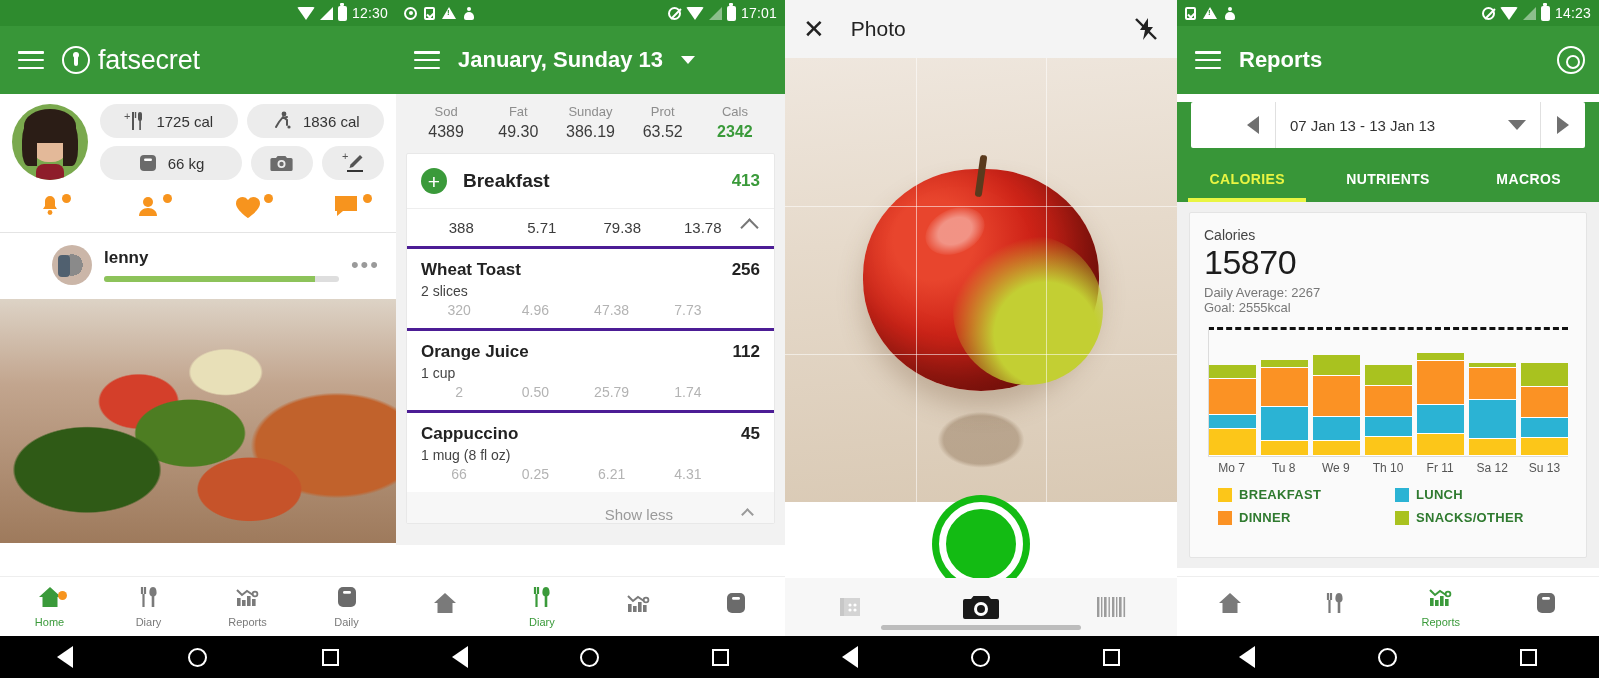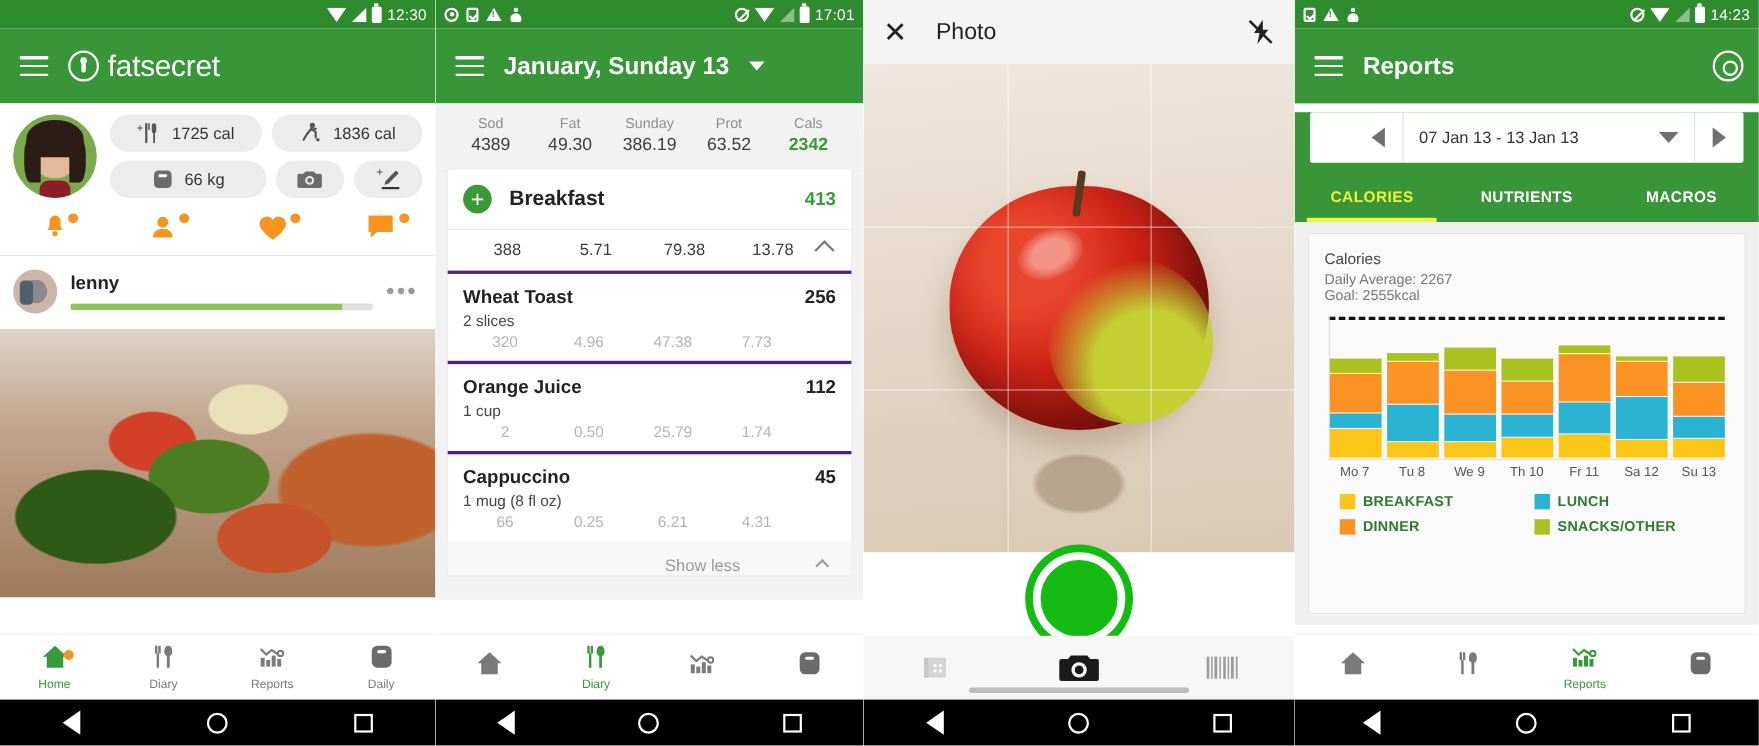--- a/index.html
+++ b/index.html
@@ -64,21 +64,21 @@
   .chips { flex:1; display:flex; flex-direction:column; gap:8px; }
   .chip-row { display:flex; gap:9px; }
   .chip { background:#ececec; border-radius:20px; height:34px; display:flex; align-items:center;
           justify-content:center; gap:10px; font-size:15px; color:#333; flex:1; cursor:pointer;}
   .chip.sm { flex:0 0 62px; }
   .chip svg { flex:0 0 auto; }
   .social { display:flex; padding:8px 0 12px 0; border-bottom:1px solid #e4e4e4; }
   .social-item { flex:1; display:flex; justify-content:center; position:relative; cursor:pointer;}
   .dot { position:absolute; width:9px;height:9px;border-radius:50%;background:#f7941e; }
 
-  .friend { display:flex; align-items:center; gap:12px; padding:12px 12px 14px 12px; background:#fff;}
+  .friend { display:flex; align-items:center; gap:12px; padding:12px 12px 14px 12px; background:#fff;margin-left:40px;}
   .friend-av { width:40px;height:40px;border-radius:50%;flex:0 0 auto;
                background:radial-gradient(circle at 50% 50%, #8a8a8a 0 38%, #cbb6a8 38% 100%); position:relative; overflow:hidden;}
   .friend-av:after{content:"";position:absolute;left:6px;top:10px;width:12px;height:22px;background:#50606f;border-radius:4px;}
   .friend-mid { flex:1; }
   .friend-name { font-size:17px; font-weight:bold; color:#222; margin-bottom:8px;}
   .prog { height:6px; background:#dedede; border-radius:3px; overflow:hidden; width:100%;}
   .prog > i { display:block; height:100%; background:#8dc35a; }
   .dots3 { color:#9a9a9a; font-size:22px; letter-spacing:2px; padding-right:4px; cursor:pointer;}
 
   .food-photo { height:244px; width:100%; position:relative; overflow:hidden;
@@ -645,20 +645,21 @@
           </div>
         <div class="tab">
             <span>MACROS</span>
           </div>
       </div>
     </div>
 
     <div class="rep-body">
       <div class="rep-card">
         <div class="rc-label">Calories</div>
+        <div class="rc-big">15870</div>
         <div class="rc-meta">
           <span>Daily Average: 2267</span>
           <span>Goal: 2555kcal</span>
         </div>
 
         <div class="chart">
           <div class="goal-line"></div>
           <div class="bars" id="bars">
               <div class="bar">
                 <div class="seg" style="height: 10.6897%; background: rgb(169, 194, 31); border-bottom: 1.5px solid rgb(255, 255, 255);"></div>

